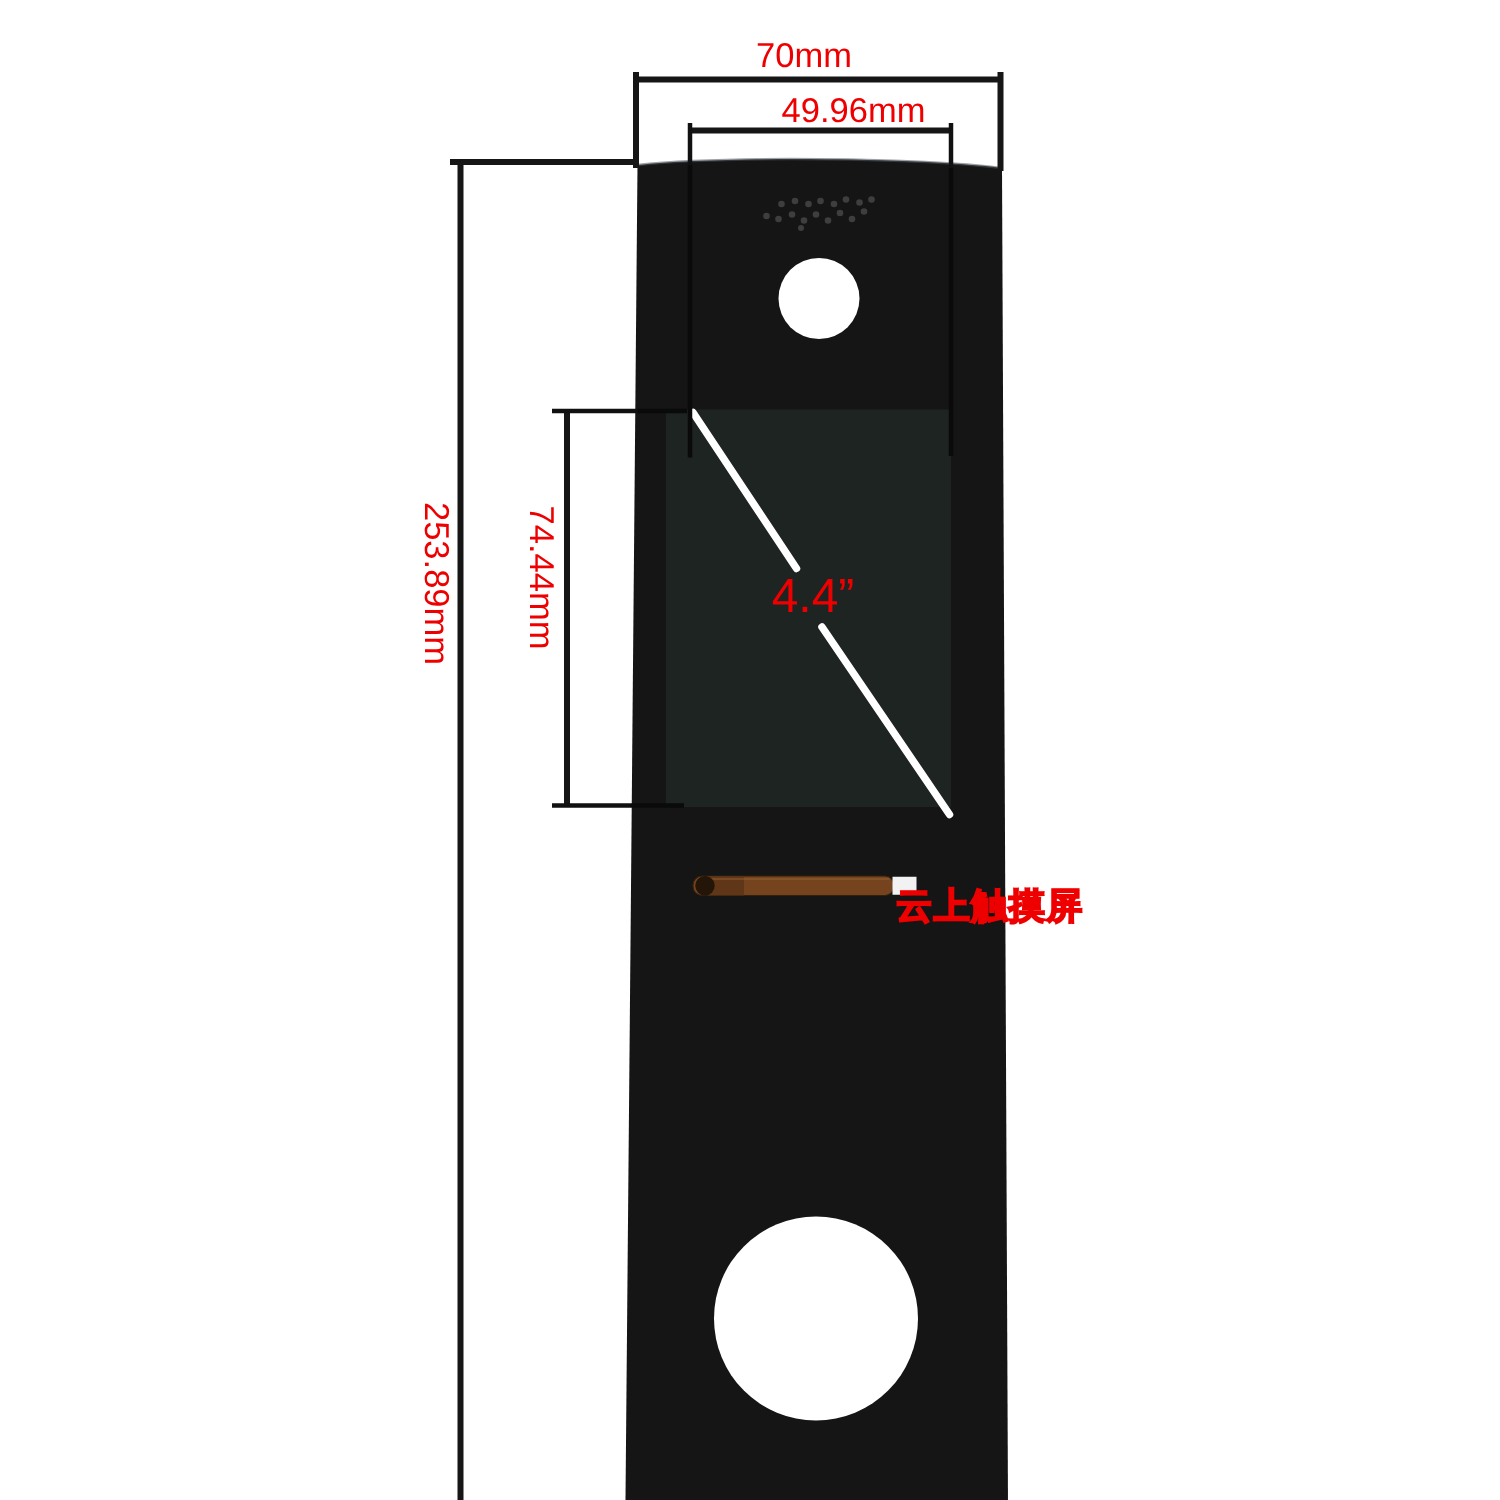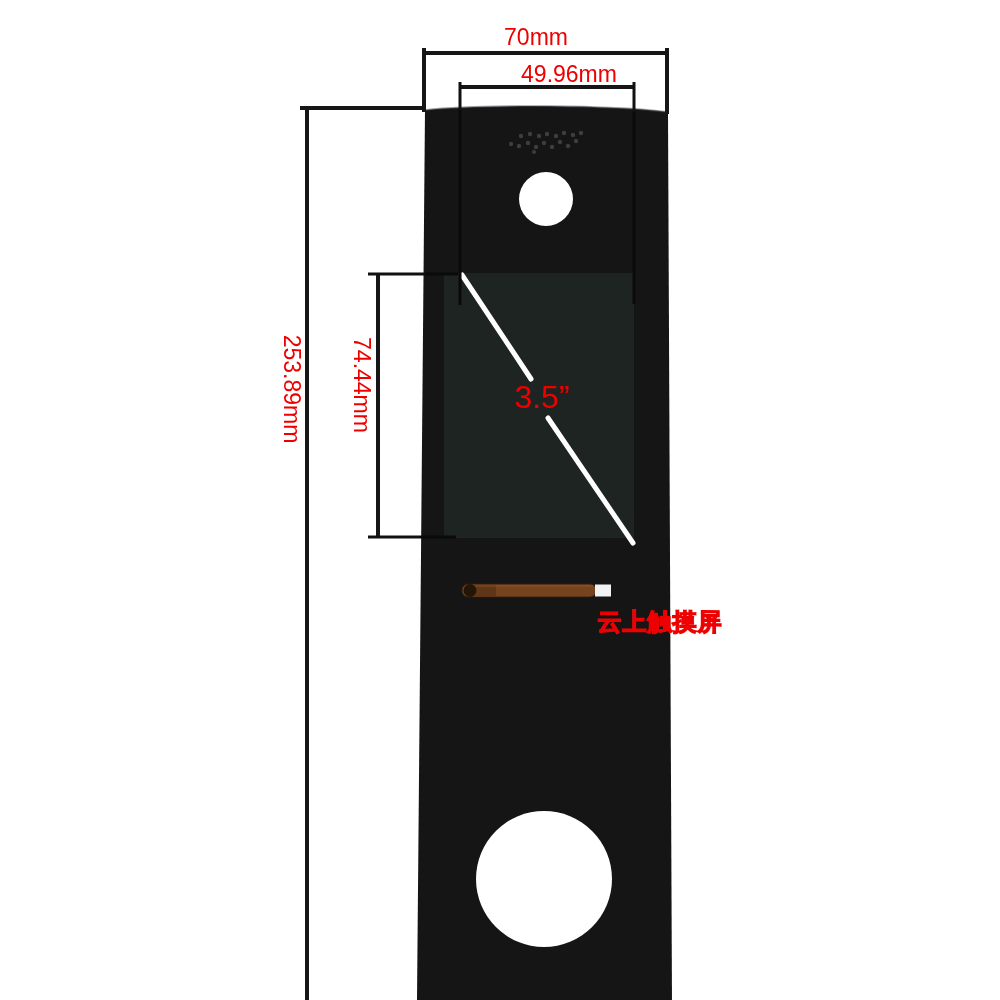--- a/index.html
+++ b/index.html
@@ -127,16 +127,16 @@
   </svg>
 
   <div class="lbl" style="left:536px;top:15px;">70mm</div>
 
   <div class="lbl" style="left:569px;top:52px;">49.96mm</div>
 
   <div class="lbl rot" style="left:291px;top:367px;">253.89mm</div>
 
   <div class="lbl rot" style="left:361px;top:363px;">74.44mm</div>
 
-  <div class="lbl big" style="left:542px;top:375px;">3.5”</div>
+  <div class="lbl big" style="left:542px;top:375px;">4.4”</div>
 
-  <div class="watermark" style="left:660px;top:600px;">云上触摸屏</div>
+  <div class="watermark" style="left:660px;top:582px;">云上触摸屏</div>
 </div>
 
 </body></html>

